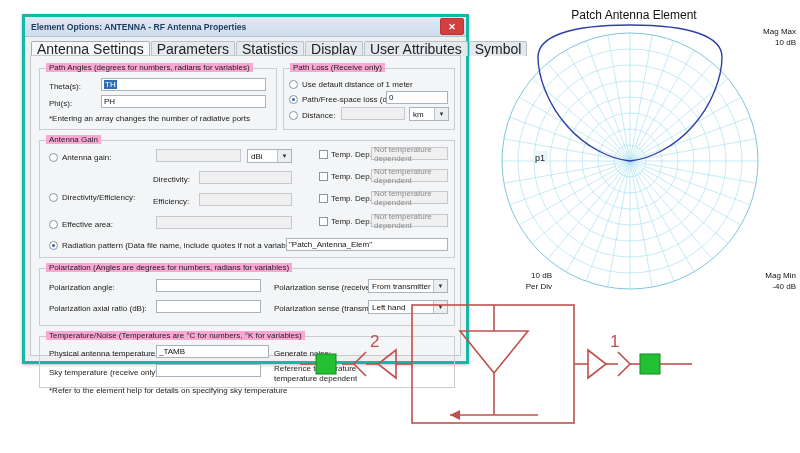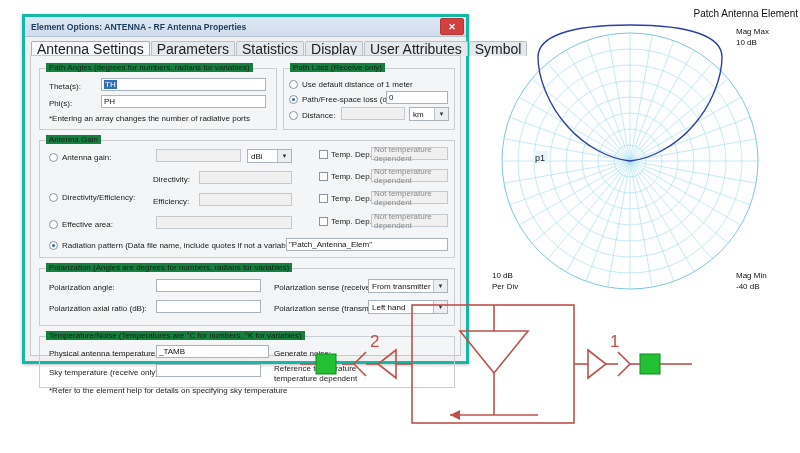--- a/index.html
+++ b/index.html
@@ -98,21 +98,21 @@
 
   
   .group {
     position: absolute;
     border: 1px solid #c8ced4;
   }
   .group > .legend {
     position: absolute;
     top: -6px;
     left: 6px;
-    background: #15803d;
+    background: #f9a8d4;
     padding: 0 3px;
     font-size: 8px;
     color: #1a1a1a;
     white-space: nowrap;
   }
   .lbl {
     position: absolute;
     font-size: 8px;
     color: #1a1a1a;
     white-space: nowrap;
@@ -183,31 +183,31 @@
   #plot {
     position: absolute;
     left: 470px;
     top: 6px;
     width: 328px;
     height: 300px;
   }
   #plot .plot-title {
     position: absolute;
     width: 100%;
-    text-align: right;
+    text-align: center;
     top: 2px;
-    font-size: 10px;
+    font-size: 12px;
     color: #111;
   }
   .plot-note {
     position: absolute;
     font-size: 8px;
     color: #111;
     line-height: 11px;
-    text-align: left;
+    text-align: right;
     white-space: pre-line;
   }
 
   
   #schem {
     position: absolute;
     left: 300px;
     top: 295px;
     width: 420px;
     height: 158px;

